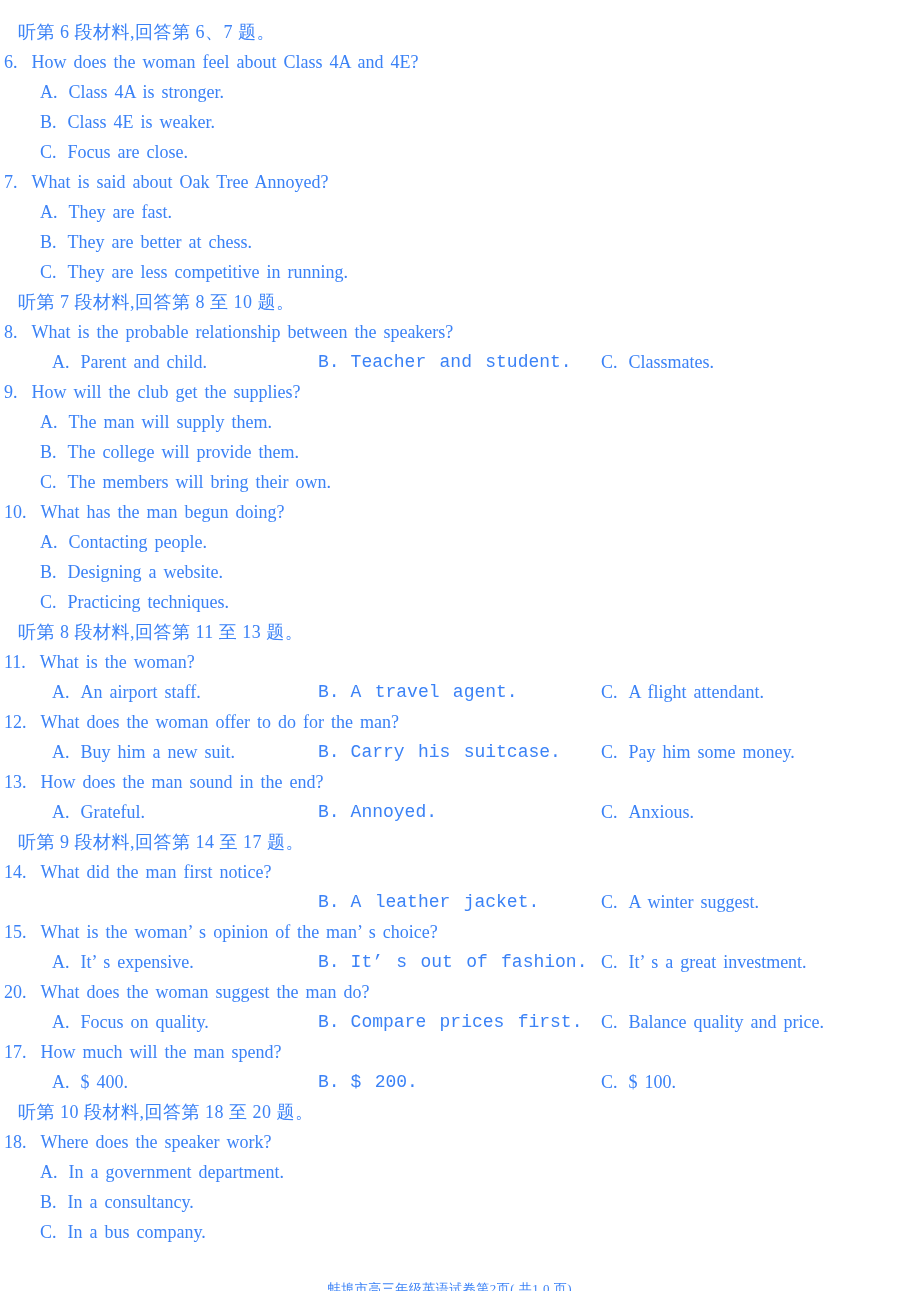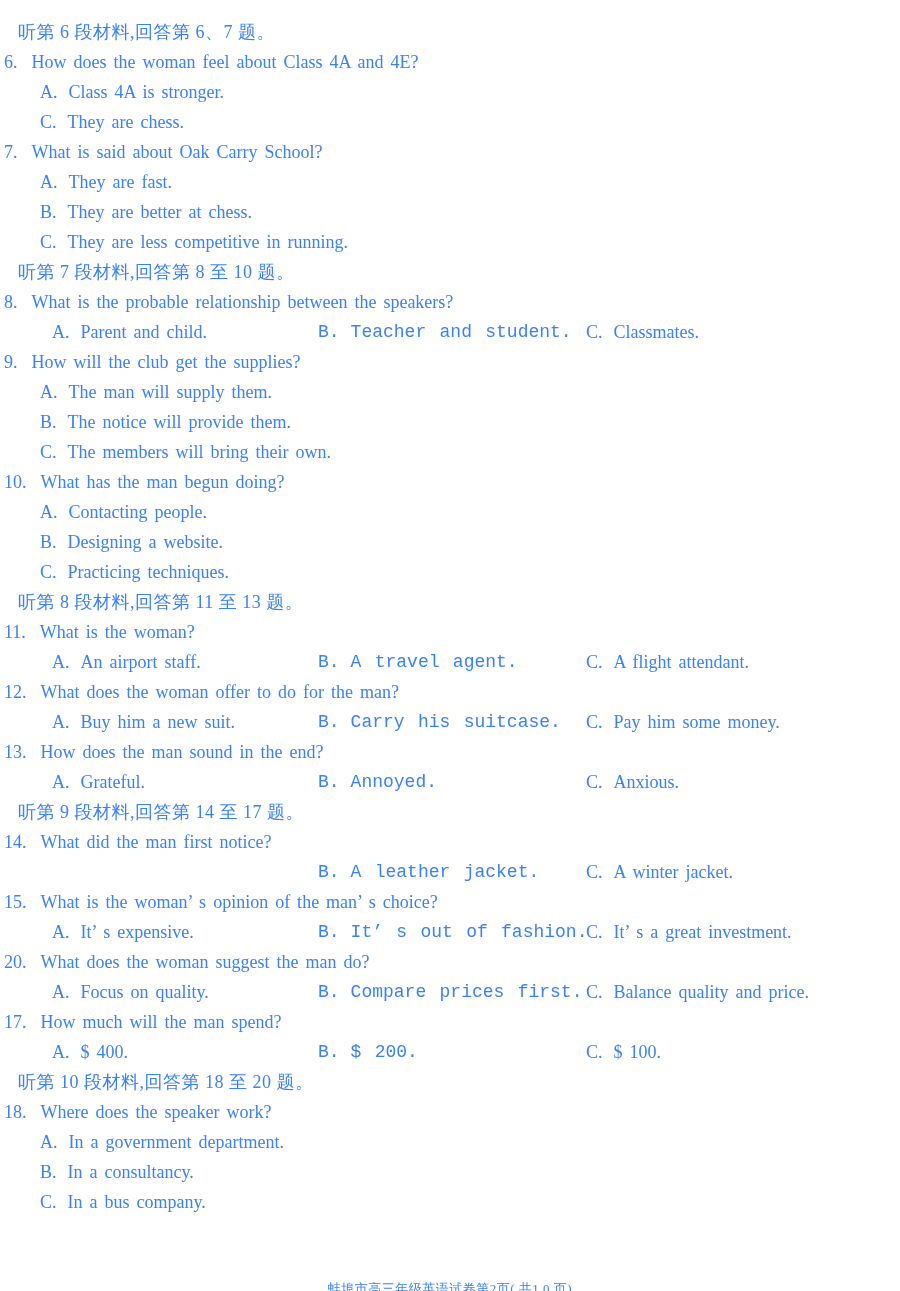--- a/index.html
+++ b/index.html
@@ -50,55 +50,56 @@
   .options-row {
     position: relative;
     word-spacing: 2.5px;
   }
   .opt-cell {
     position: absolute;
     top: 0;
   }
   .opt-0 { left: 52px; }
   .opt-1 { left: 318px; font-family: Liberation Mono, monospace; }
-  .opt-2 { left: 586px; }
+  .opt-2 { left: 601px; }
   .page-footer {
     position: absolute;
     top: 1250px;
     left: 0;
     width: 100%;
     text-align: center;
     font-size: 13px;
     letter-spacing: 0.5px;
     margin-top: 30px;
   }
 </style>
 </head>
 <body>
 
 <div class="page">
   <div class="exam-body">
       <div class="line section-header">听第 6 段材料,回答第 6、7 题。</div>
       <div class="line question-line"><span class="qnum">6.</span><span class="qtext">How does the woman feel about Class 4A and 4E?</span></div>
       <div class="line option-line"><span class="olabel">A.</span><span class="otext">Class 4A is stronger.</span></div>
-      <div class="line option-line"><span class="olabel">C.</span><span class="otext">They are chess.</span></div>
-      <div class="line question-line"><span class="qnum">7.</span><span class="qtext">What is said about Oak Carry School?</span></div>
+      <div class="line option-line"><span class="olabel">B.</span><span class="otext">Class 4E is weaker.</span></div>
+      <div class="line option-line"><span class="olabel">C.</span><span class="otext">Focus are close.</span></div>
+      <div class="line question-line"><span class="qnum">7.</span><span class="qtext">What is said about Oak Tree Annoyed?</span></div>
       <div class="line option-line"><span class="olabel">A.</span><span class="otext">They are fast.</span></div>
       <div class="line option-line"><span class="olabel">B.</span><span class="otext">They are better at chess.</span></div>
       <div class="line option-line"><span class="olabel">C.</span><span class="otext">They are less competitive in running.</span></div>
       <div class="line section-header">听第 7 段材料,回答第 8 至 10 题。</div>
       <div class="line question-line"><span class="qnum">8.</span><span class="qtext">What is the probable relationship between the speakers?</span></div>
       <div class="line options-row">
         <span class="opt-cell opt-0"><span class="olabel">A.</span><span class="otext">Parent and child.</span></span>
         <span class="opt-cell opt-1"><span class="olabel">B.</span><span class="otext">Teacher and student.</span></span>
         <span class="opt-cell opt-2"><span class="olabel">C.</span><span class="otext">Classmates.</span></span>
       </div>
       <div class="line question-line"><span class="qnum">9.</span><span class="qtext">How will the club get the supplies?</span></div>
       <div class="line option-line"><span class="olabel">A.</span><span class="otext">The man will supply them.</span></div>
-      <div class="line option-line"><span class="olabel">B.</span><span class="otext">The notice will provide them.</span></div>
+      <div class="line option-line"><span class="olabel">B.</span><span class="otext">The college will provide them.</span></div>
       <div class="line option-line"><span class="olabel">C.</span><span class="otext">The members will bring their own.</span></div>
       <div class="line question-line"><span class="qnum">10.</span><span class="qtext">What has the man begun doing?</span></div>
       <div class="line option-line"><span class="olabel">A.</span><span class="otext">Contacting people.</span></div>
       <div class="line option-line"><span class="olabel">B.</span><span class="otext">Designing a website.</span></div>
       <div class="line option-line"><span class="olabel">C.</span><span class="otext">Practicing techniques.</span></div>
       <div class="line section-header">听第 8 段材料,回答第 11 至 13 题。</div>
       <div class="line question-line"><span class="qnum">11.</span><span class="qtext">What is the woman?</span></div>
       <div class="line options-row">
         <span class="opt-cell opt-0"><span class="olabel">A.</span><span class="otext">An airport staff.</span></span>
         <span class="opt-cell opt-1"><span class="olabel">B.</span><span class="otext">A travel agent.</span></span>
@@ -113,21 +114,21 @@
       <div class="line question-line"><span class="qnum">13.</span><span class="qtext">How does the man sound in the end?</span></div>
       <div class="line options-row">
         <span class="opt-cell opt-0"><span class="olabel">A.</span><span class="otext">Grateful.</span></span>
         <span class="opt-cell opt-1"><span class="olabel">B.</span><span class="otext">Annoyed.</span></span>
         <span class="opt-cell opt-2"><span class="olabel">C.</span><span class="otext">Anxious.</span></span>
       </div>
       <div class="line section-header">听第 9 段材料,回答第 14 至 17 题。</div>
       <div class="line question-line"><span class="qnum">14.</span><span class="qtext">What did the man first notice?</span></div>
       <div class="line options-row">
         <span class="opt-cell opt-1"><span class="olabel">B.</span><span class="otext">A leather jacket.</span></span>
-        <span class="opt-cell opt-2"><span class="olabel">C.</span><span class="otext">A winter jacket.</span></span>
+        <span class="opt-cell opt-2"><span class="olabel">C.</span><span class="otext">A winter suggest.</span></span>
       </div>
       <div class="line question-line"><span class="qnum">15.</span><span class="qtext">What is the woman’ s opinion of the man’ s choice?</span></div>
       <div class="line options-row">
         <span class="opt-cell opt-0"><span class="olabel">A.</span><span class="otext">It’ s expensive.</span></span>
         <span class="opt-cell opt-1"><span class="olabel">B.</span><span class="otext">It’ s out of fashion.</span></span>
         <span class="opt-cell opt-2"><span class="olabel">C.</span><span class="otext">It’ s a great investment.</span></span>
       </div>
       <div class="line question-line"><span class="qnum">20.</span><span class="qtext">What does the woman suggest the man do?</span></div>
       <div class="line options-row">
         <span class="opt-cell opt-0"><span class="olabel">A.</span><span class="otext">Focus on quality.</span></span>

